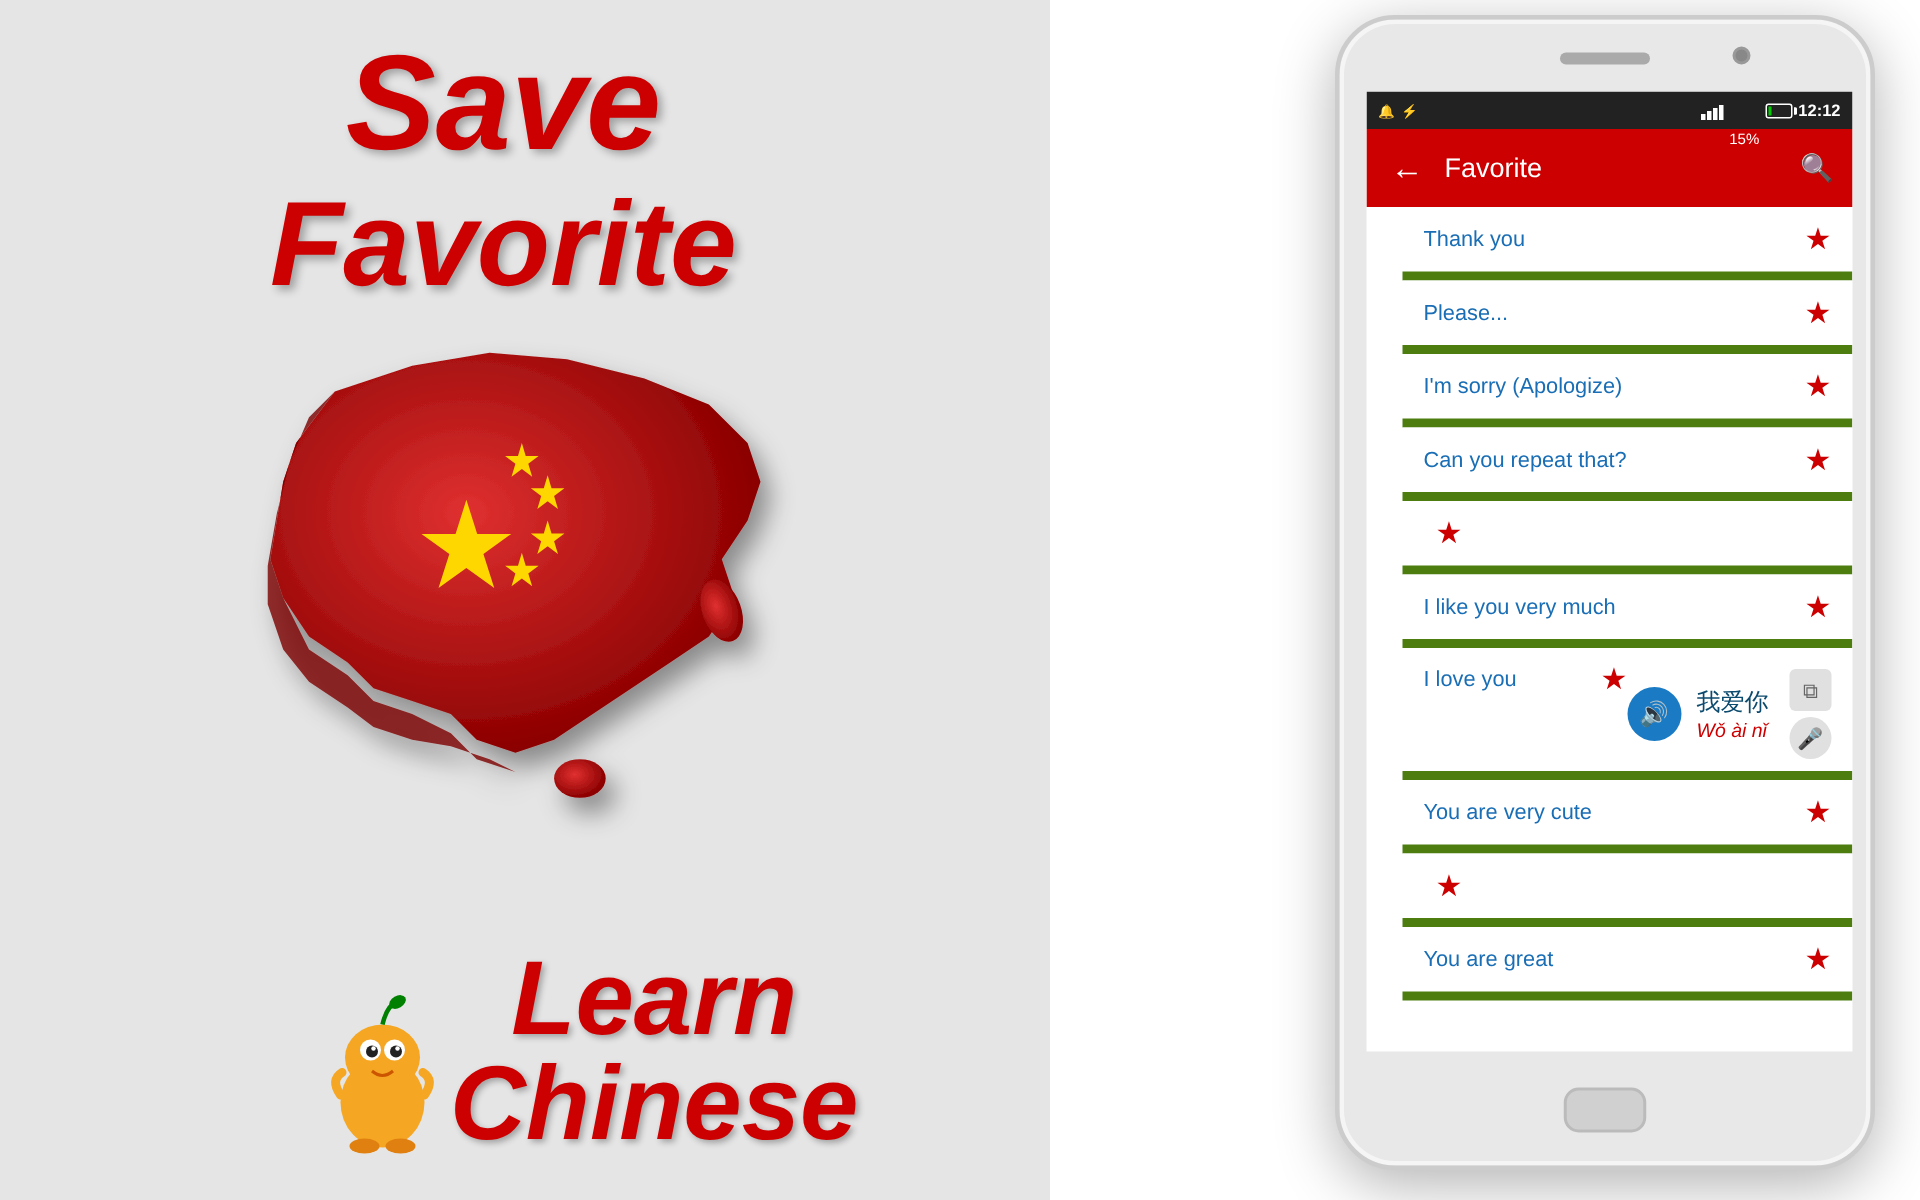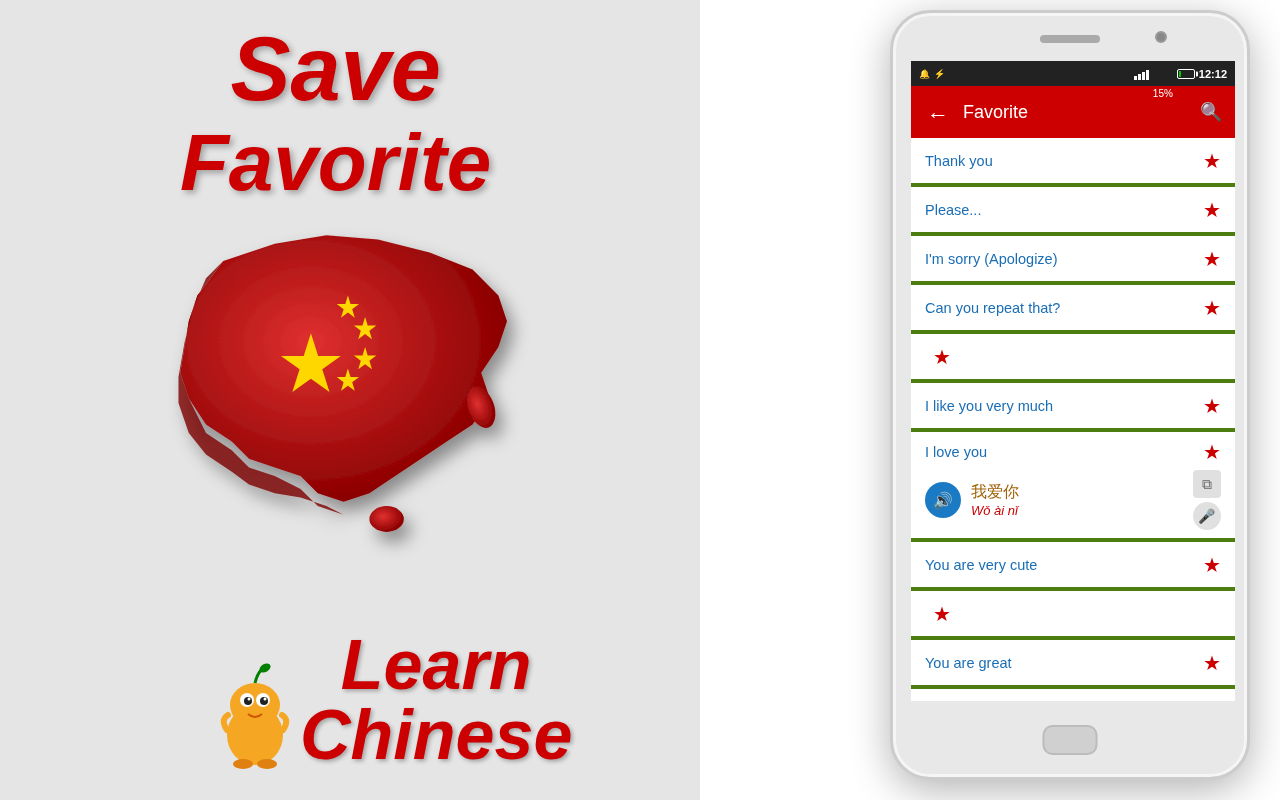--- a/index.html
+++ b/index.html
@@ -228,28 +228,29 @@
       background: white;
       overflow-y: hidden;
       height: calc(640px - 25px - 52px);
     }
 
     .list-item {
       display: flex;
       align-items: center;
       padding: 0 14px;
       min-height: 49px;
-      border-bottom: 4px solid #4d7c0f;
+      border-bottom: 6px solid #4d7c0f;
       cursor: pointer;
       background: white;
       position: relative;
+      margin-left: 24px;
     }
     .list-item.expanded {
       min-height: auto;
-      flex-direction: column;
+      flex-direction: row;
       align-items: flex-start;
       padding: 8px 14px 8px 14px;
     }
     .list-item-top {
       display: flex;
       align-items: center;
       width: 100%;
     }
     .list-item .phrase {
       flex: 1;
@@ -283,21 +284,21 @@
       color: white;
       font-size: 16px;
       cursor: pointer;
       flex-shrink: 0;
     }
     .translation-block {
       flex: 1;
     }
     .chinese-chars {
       font-size: 16px;
-      color: #a16207;
+      color: #0c4a6e;
     }
     .pinyin {
       font-size: 13px;
       color: #cc0000;
       font-style: italic;
     }
     .action-icons {
       display: flex;
       flex-direction: column;
       gap: 4px;

